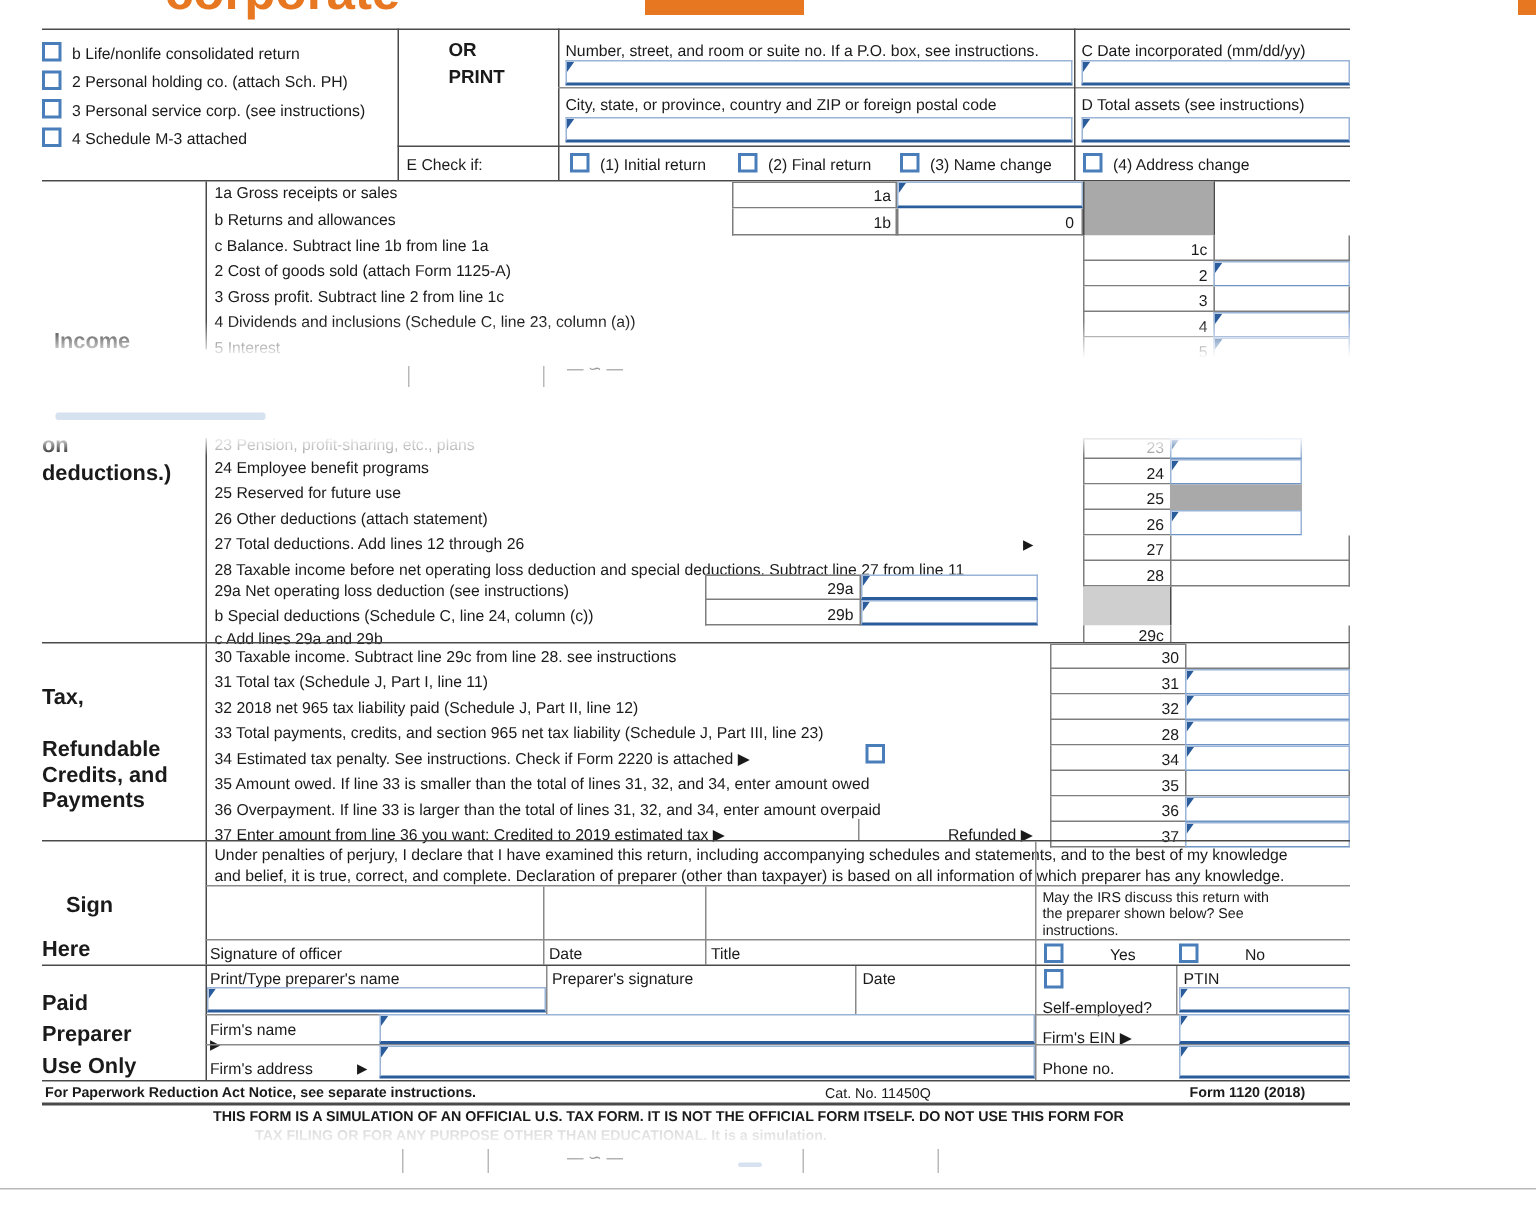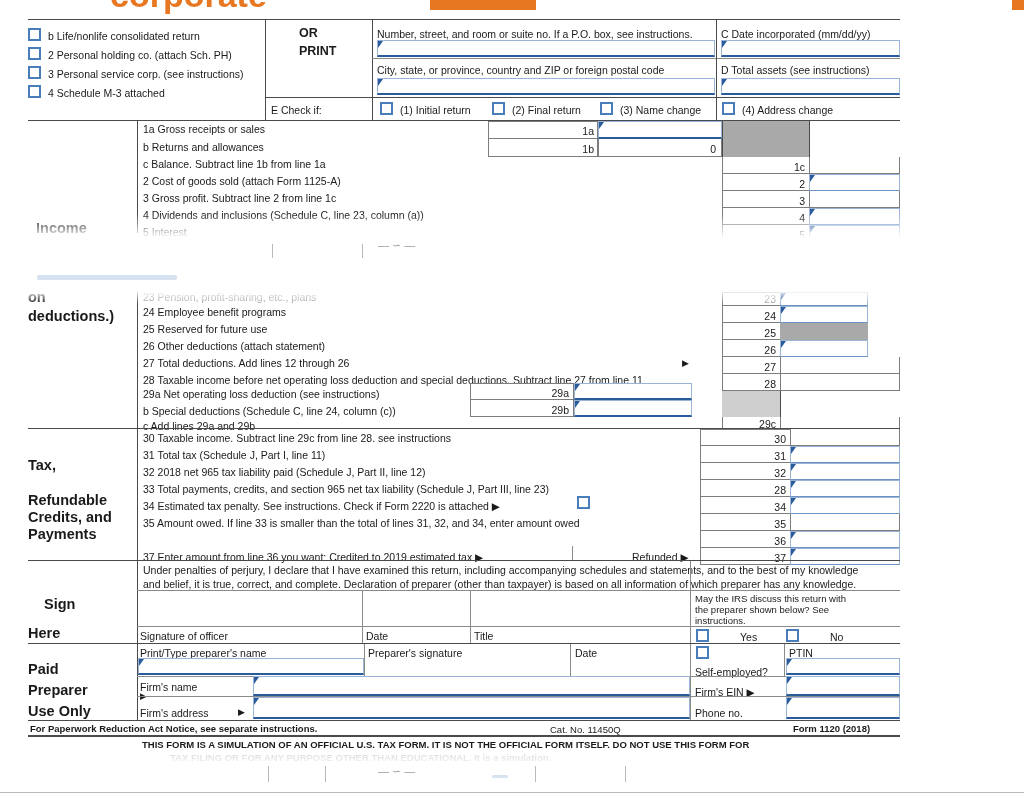--- a/index.html
+++ b/index.html
@@ -289,20 +289,21 @@
   <div class="txt bigb" style="left:28px; top:494px;">Refundable</div>
   <div class="txt bigb" style="left:28px; top:511px;">Credits, and</div>
   <div class="txt bigb" style="left:28px; top:528px;">Payments</div>
 
   <div class="txt" style="left:143px; top:432px;">30 Taxable income.  Subtract line 29c from line 28. see instructions</div>
   <div class="txt" style="left:143px; top:449px;text-align:right;">31 Total tax (Schedule J, Part I, line 11)</div>
   <div class="txt" style="left:143px; top:466px;">32 2018 net 965 tax liability paid (Schedule J, Part II, line 12)</div>
   <div class="txt" style="left:143px; top:483px;">33 Total payments, credits, and section 965 net tax liability (Schedule J, Part III, line 23)</div>
   <div class="txt" style="left:143px; top:500px;">34 Estimated tax penalty. See instructions. Check if Form 2220 is attached ▶</div>
   <div class="txt" style="left:143px; top:517px;">35 Amount owed. If line 33 is smaller than the total of lines 31, 32, and 34, enter amount owed</div>
+  <div class="txt" style="left:143px; top:534px;">36 Overpayment. If line 33 is larger than the total of lines 31, 32, and 34, enter amount overpaid</div>
   <div class="txt" style="left:143px; top:551px;">37 Enter amount from line 36 you want: Credited to 2019 estimated tax ▶</div>
 
   <div class="cb" style="left:577px; top:496px;"></div>
 
   <div class="rule thin" style="left:572px; top:546px; width:1px; height:14px;"></div>
   <div class="txt" style="left:632px; top:551px;">Refunded ▶</div>
 
   <div class="rule" style="left:700px; top:429px; width:1px; height:131px;"></div>
   <div class="rule" style="left:790px; top:429px; width:1px; height:131px;"></div>
 

